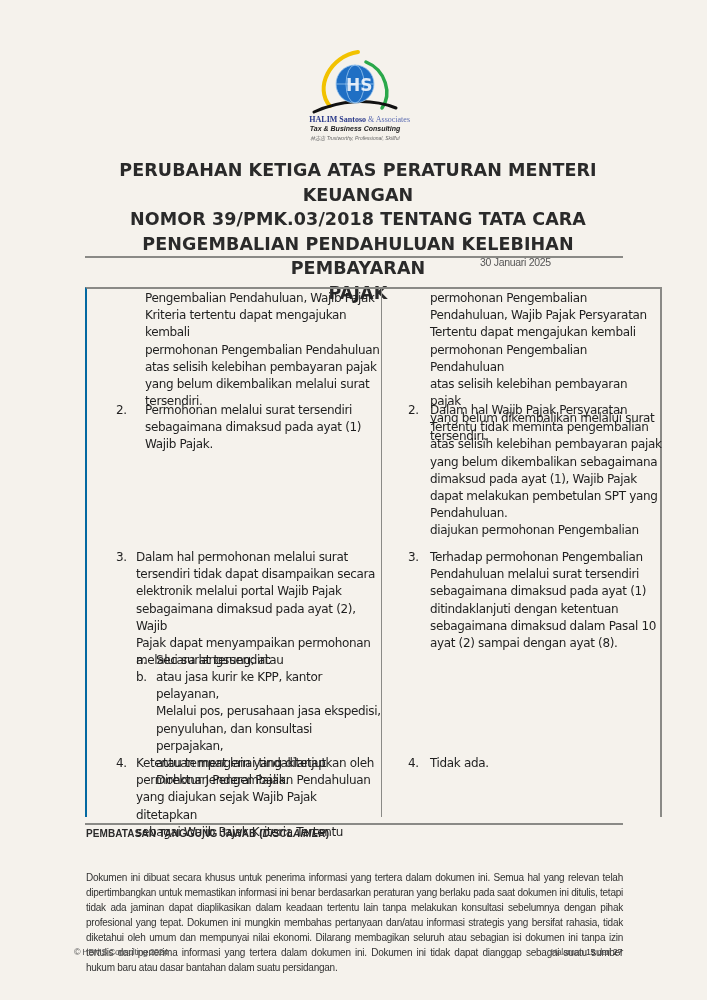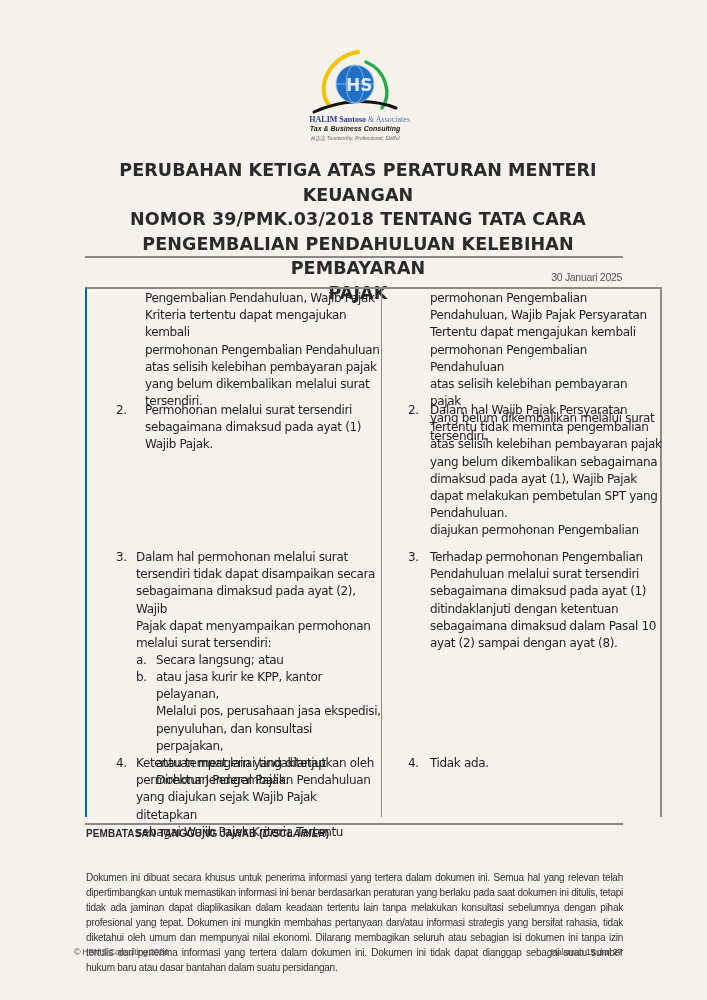--- a/index.html
+++ b/index.html
@@ -15,21 +15,21 @@
   .logo-line1 .acc { color: #5a6ab0; }
   .logo-line2 { position: absolute; left: 0; top: 77px; width: 110px; text-align: center;
     font-family: "Liberation Sans", sans-serif; font-size: 7px; font-style: italic; font-weight: bold; color: #222; white-space: nowrap; }
   .logo-line3 { position: absolute; left: 0; top: 87px; width: 110px; text-align: center;
     font-family: "Liberation Sans", sans-serif; font-size: 5px; font-style: italic; color: #666; white-space: nowrap; }
 
   .title { position: absolute; left: 88px; top: 158px; width: 540px; text-align: center;
     font-family: "DejaVu Sans", sans-serif; font-weight: bold; font-size: 17.5px; line-height: 24.5px;
     color: #2a2a2a; letter-spacing: 0.1px; }
   .rule-title { position: absolute; left: 85px; top: 256px; width: 538px; height: 2px; background: #8a8a86; }
-  .date { position: absolute; left: 480px; top: 271px; width: 142px; text-align: right;
+  .date { position: absolute; left: 480px; top: 256px; width: 142px; 
     font-family: "Liberation Sans", sans-serif; font-size: 10.5px; color: #555; letter-spacing: -0.3px; }
 
   .table { position: absolute; left: 85px; top: 287px; width: 577px; height: 530px;
     border-top: 2px solid #8a8a86; border-left: 2px solid #0369a1; border-right: 2px solid #8a8a86; box-sizing: border-box; }
   .col-div { position: absolute; left: 294px; top: 0; width: 1px; height: 100%; background: #8a8a86; }
   .cell { position: absolute; font-family: "DejaVu Sans", sans-serif; font-size: 12px; line-height: 17.2px; color: #1f1f1f; letter-spacing: -0.35px; }
   .cell p { margin: 0; }
   .item { position: absolute; }
   .num { position: absolute; left: 0; top: 0; }
   .txt { position: absolute; }
@@ -98,20 +98,21 @@
         <p>sebagaimana dimaksud pada ayat (1)</p>
         <p>Wajib Pajak.</p>
       </div>
     </div>
 
     <div class="item" style="left:29px;top:260px;width:265px;">
       <span class="num">3.</span>
       <div class="txt" style="left:20px;top:0;width:245px;">
         <p>Dalam hal permohonan melalui surat</p>
         <p>tersendiri tidak dapat disampaikan secara</p>
+        <p>elektronik melalui portal Wajib Pajak</p>
         <p>sebagaimana dimaksud pada ayat (2), Wajib</p>
         <p>Pajak dapat menyampaikan permohonan</p>
         <p>melalui surat tersendiri:</p>
       </div>
       <div class="sub" style="left:20px;top:103px;width:245px;">
         <span class="num">a.</span>
         <div class="txt" style="left:20px;top:0;width:225px;">
           <p>Secara langsung; atau</p>
         </div>
       </div>

